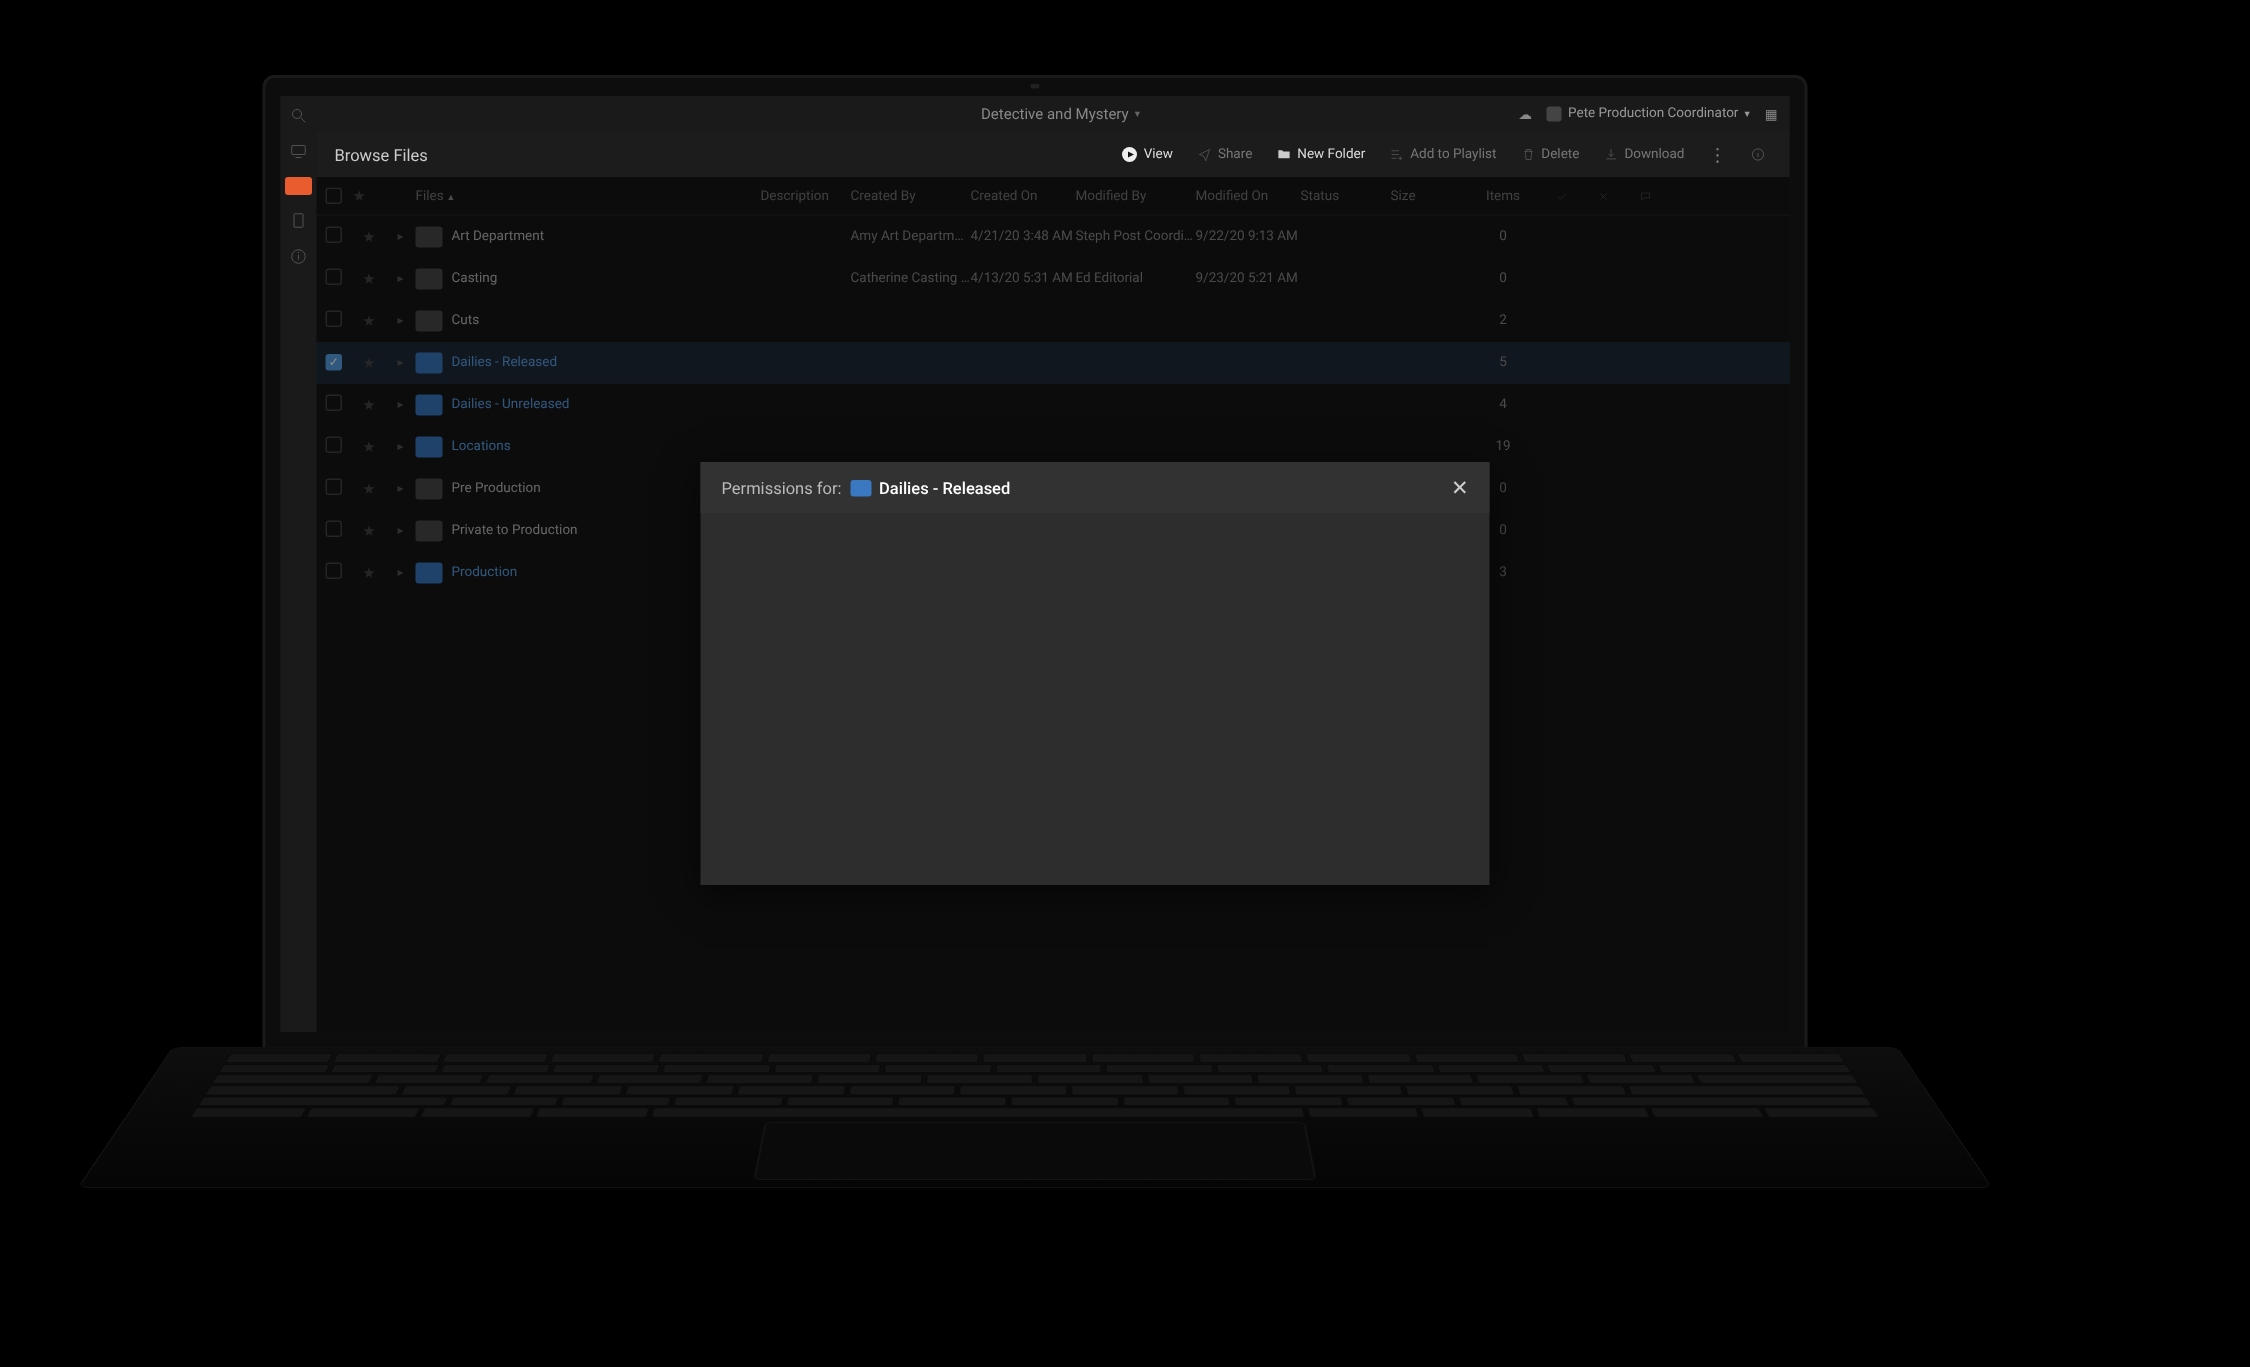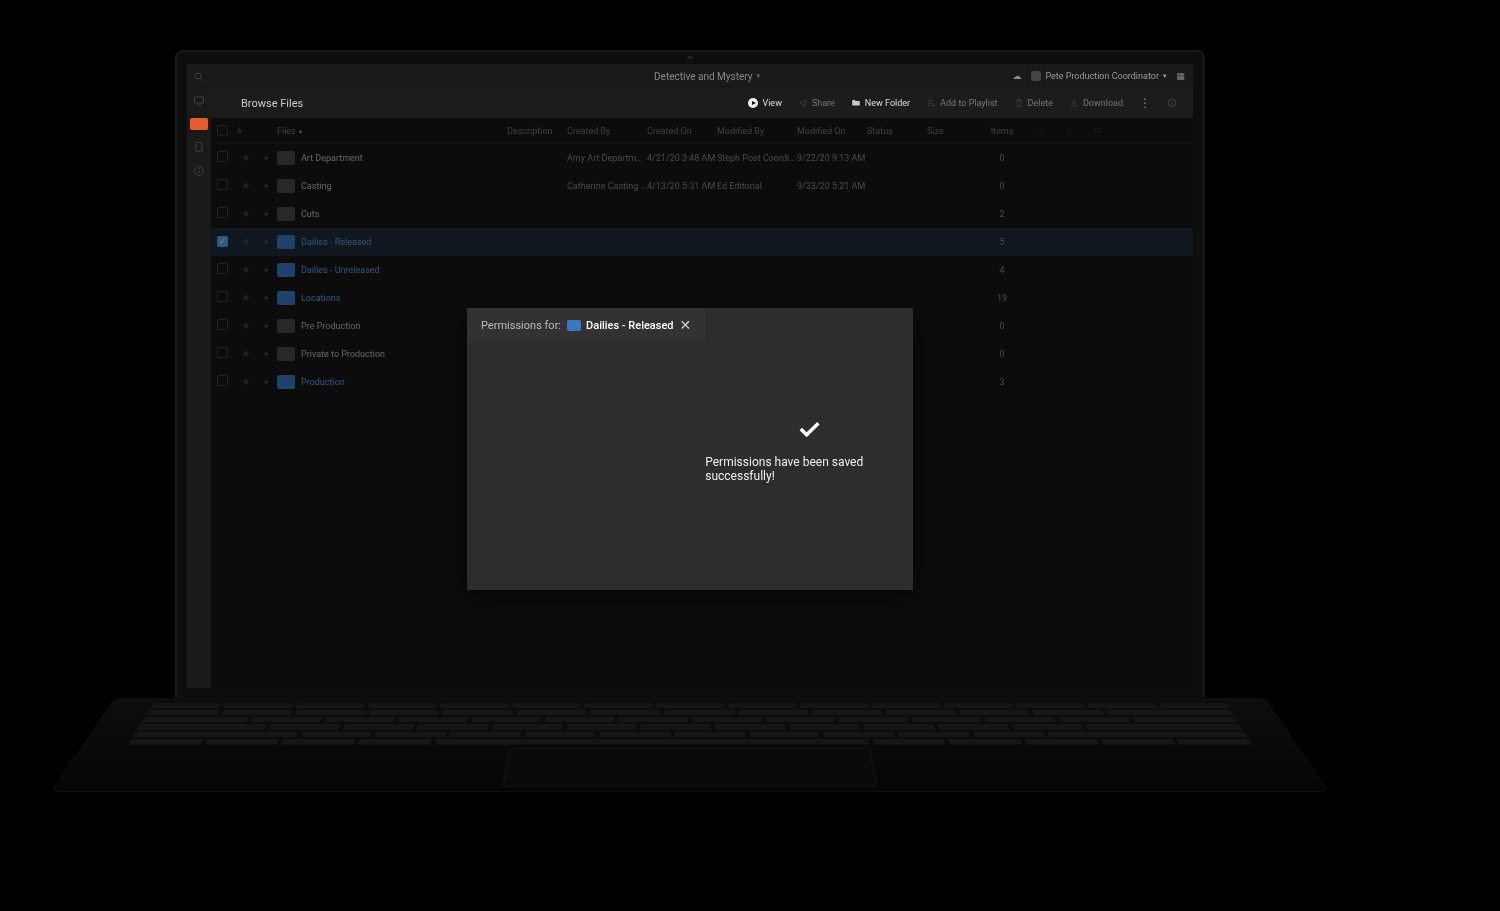--- a/index.html
+++ b/index.html
@@ -93,21 +93,21 @@
   .toolbar {
     height: 30px;
     display: flex;
     align-items: center;
     padding: 0 12px;
     font-size: 10px;
     color: #aaa;
     background: #1c1c1c;
     gap: 8px;
   }
-  .toolbar .title { flex: 0 0 auto; font-size: 11px; color: #ccc; margin-left: 18px; }
+  .toolbar .title { flex: 0 0 auto; font-size: 11px; color: #ccc; }
   .toolbar-spacer { flex: 1; }
   .toolbar-btn {
     display: flex; align-items: center; gap: 4px;
     color: #777; font-size: 9px; cursor: pointer;
     padding: 2px 4px;
   }
   .toolbar-btn.primary { color: #ddd; }
   .toolbar-btn svg { width: 10px; height: 10px; }
   .view-play { display:flex; align-items:center; gap:4px; }
   .view-play .dot { width:10px;height:10px;border-radius:50%;background:#eee;display:flex;align-items:center;justify-content:center; }
@@ -167,24 +167,24 @@
   
   .backdrop {
     position: absolute;
     inset: 0;
     background: rgba(0,0,0,0.45);
     pointer-events: none;
   }
   .modal {
     position: absolute;
     top: 190px; left: 256px;
-    width: 446px; height: 282px;
+    width: 526px; height: 282px;
     background: #2d2d2d;
     display: flex;
-    flex-direction: row;
+    flex-direction: column;
     box-shadow: 0 6px 24px rgba(0,0,0,0.6);
   }
   .modal-header {
     height: 34px;
     display: flex;
     align-items: center;
     padding: 0 14px;
     font-size: 11px;
     color: #ccc;
     background: #323232;
@@ -576,26 +576,20 @@
 
           <div class="modal">
             <div class="modal-header">
               <span class="lbl">Permissions for:</span>
               <span class="fname">
                 <span class="folder-ico folder-blue" style="width:14px;height:11px;"></span>
                 <span>Dailies - Released</span>
               </span>
               <span class="close">✕</span>
             </div>
-            <div class="modal-body">
-              <svg viewBox="0 0 24 24">
-                  <path d="M5 12l5 5L20 7"></path>
-                </svg>
-              <div>Permissions have been saved successfully!</div>
-            </div>
           </div>
         </div>
 
       </div>
     </div>
   </div>
 
   <div class="laptop-base">
     <div class="keys">
       <div class="krow">

